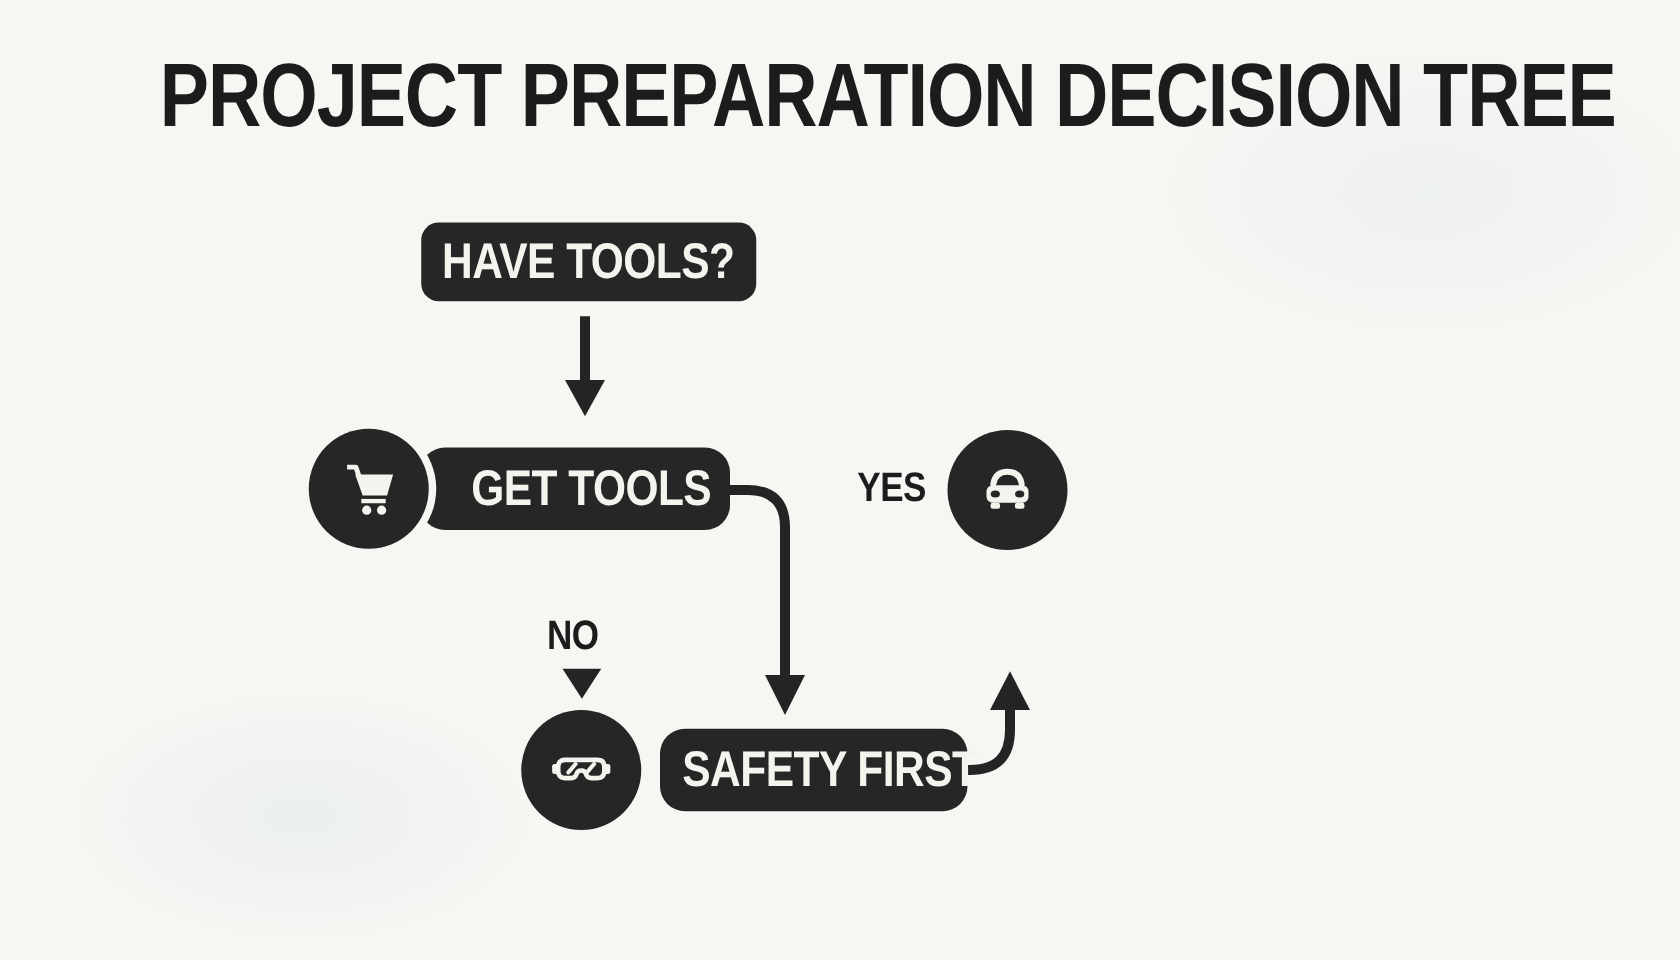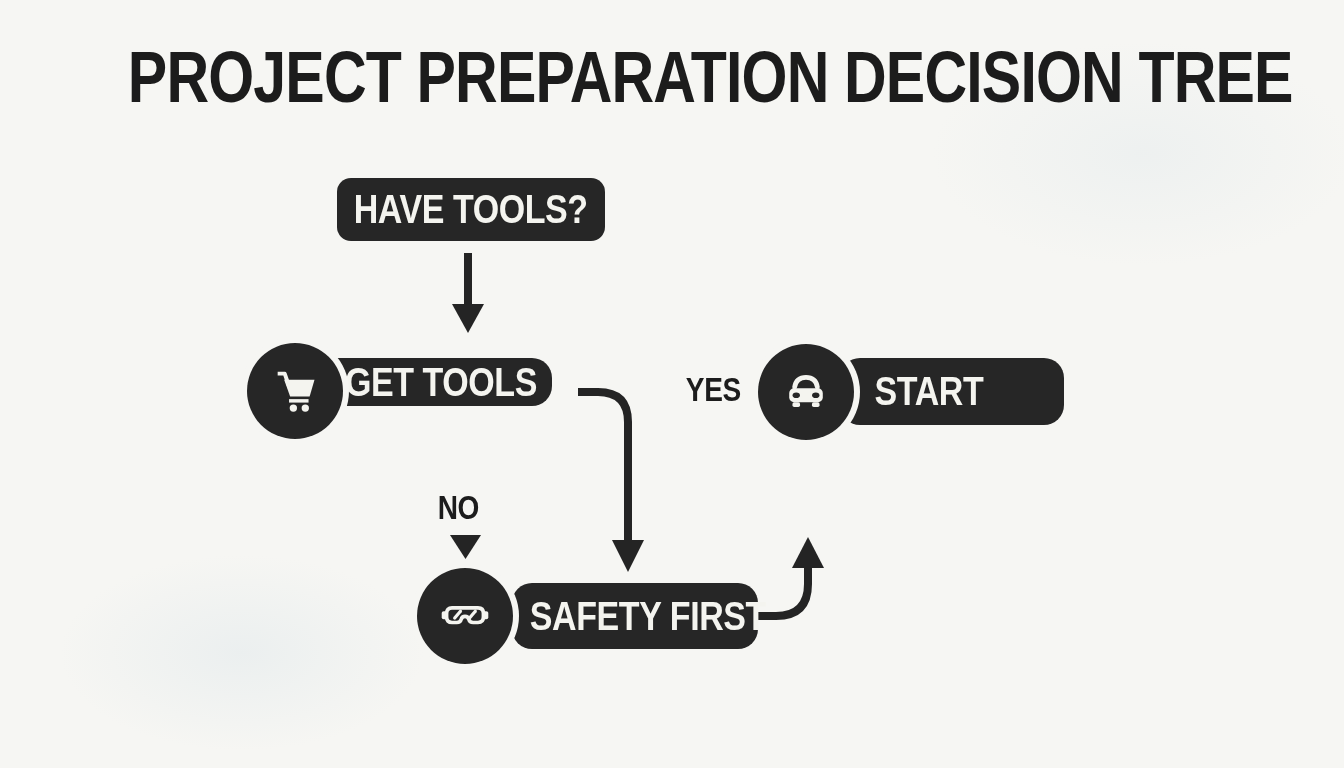--- a/index.html
+++ b/index.html
@@ -100,56 +100,53 @@
     <path class="stem" d="M757 616 H776 Q808 616 808 584 V568"></path>
     <path class="head" d="M792 568 L824 568 L808 537 Z"></path>
 
     <path class="head" d="M450 535 L481 535 L465.5 559 Z"></path>
   </svg>
 
   <div class="box" style="left:337px;top:178px;width:268px;height:63px;">
     <span class="node-label cond-85">HAVE TOOLS?</span>
   </div>
 
-  <div class="pill pad-icon" style="left:304px;top:358px;width:248px;height:48px;">
+  <div class="pill pad-icon" style="left:336px;top:358px;width:248px;height:66px;">
     <span class="node-label cond-85">GET TOOLS</span>
   </div>
   <div class="icon-circle" style="left:247px;top:343px;">
     <svg viewBox="0 0 48 48" aria-hidden="true">
       <path d="M8 8 L14.5 8 L19 21" fill="none" stroke="#f4f4ef" stroke-width="3.6" stroke-linejoin="round"></path>
       <path d="M14 13.5 L42 13.5 L37.5 29 L19.5 29 Z" fill="#f4f4ef"></path>
       <rect x="18.5" y="31.5" width="18" height="3.2" fill="#f4f4ef"></rect>
       <circle cx="22.5" cy="39.8" r="3.4" fill="#f4f4ef"></circle>
       <circle cx="33.5" cy="39.8" r="3.4" fill="#f4f4ef"></circle>
     </svg>
   </div>
 
   <div class="branch-label" style="left:681px;top:371px;">
     <span class="cond-85">YES</span>
   </div>
 
-  <div class="pill pad-start" style="left:840px;top:358px;width:224px;height:67px;">
-    <span class="node-label cond-85">START</span>
-  </div>
   <div class="icon-circle" style="left:758px;top:344px;">
     <svg viewBox="0 0 48 48" aria-hidden="true">
       <path d="M13.5 19.5 Q15 10.5 24 10.5 Q33 10.5 34.5 19.5" fill="none" stroke="#f4f4ef" stroke-width="4.4" stroke-linecap="round"></path>
       <rect x="8.5" y="20.5" width="31" height="13" rx="4.5" fill="#f4f4ef"></rect>
       <ellipse cx="15" cy="27" rx="3.4" ry="2.6" fill="#262626"></ellipse>
       <ellipse cx="33" cy="27" rx="3.4" ry="2.6" fill="#262626"></ellipse>
       <rect x="11.5" y="33.5" width="7" height="4.4" rx="1.6" fill="#f4f4ef"></rect>
       <rect x="29.5" y="33.5" width="7" height="4.4" rx="1.6" fill="#f4f4ef"></rect>
     </svg>
   </div>
 
   <div class="branch-label" style="left:418px;top:489px;width:80px;text-align:center;text-decoration:underline;">
     <span class="cond-85">NO</span>
   </div>
 
-  <div class="pill pad-icon" style="left:512px;top:583px;width:246px;height:66px;">
+  <div class="pill pad-icon" style="left:528px;top:583px;width:246px;height:66px;">
     <span class="node-label cond-85">SAFETY FIRST</span>
   </div>
   <div class="icon-circle" style="left:417px;top:568px;">
     <svg viewBox="0 0 48 48" aria-hidden="true">
       <rect x="2.5" y="19.5" width="5" height="7.5" rx="1.8" fill="#f4f4ef"></rect>
       <rect x="40.5" y="19.5" width="5" height="7.5" rx="1.8" fill="#f4f4ef"></rect>
       <path d="M12 16.5 H36 Q41 16.5 41 21.5 V25 Q41 30 36 30 H31.5 Q28.4 30 27.6 27.2 Q26.8 24.4 24 24.4 Q21.2 24.4 20.4 27.2 Q19.6 30 16.5 30 H12 Q7 30 7 25 V21.5 Q7 16.5 12 16.5 Z" fill="none" stroke="#f4f4ef" stroke-width="3.4"></path>
       <path d="M14.5 25.8 L19.8 19.6" stroke="#f4f4ef" stroke-width="3" stroke-linecap="round"></path>
       <path d="M28.2 25.8 L33.5 19.6" stroke="#f4f4ef" stroke-width="3" stroke-linecap="round"></path>
     </svg>

